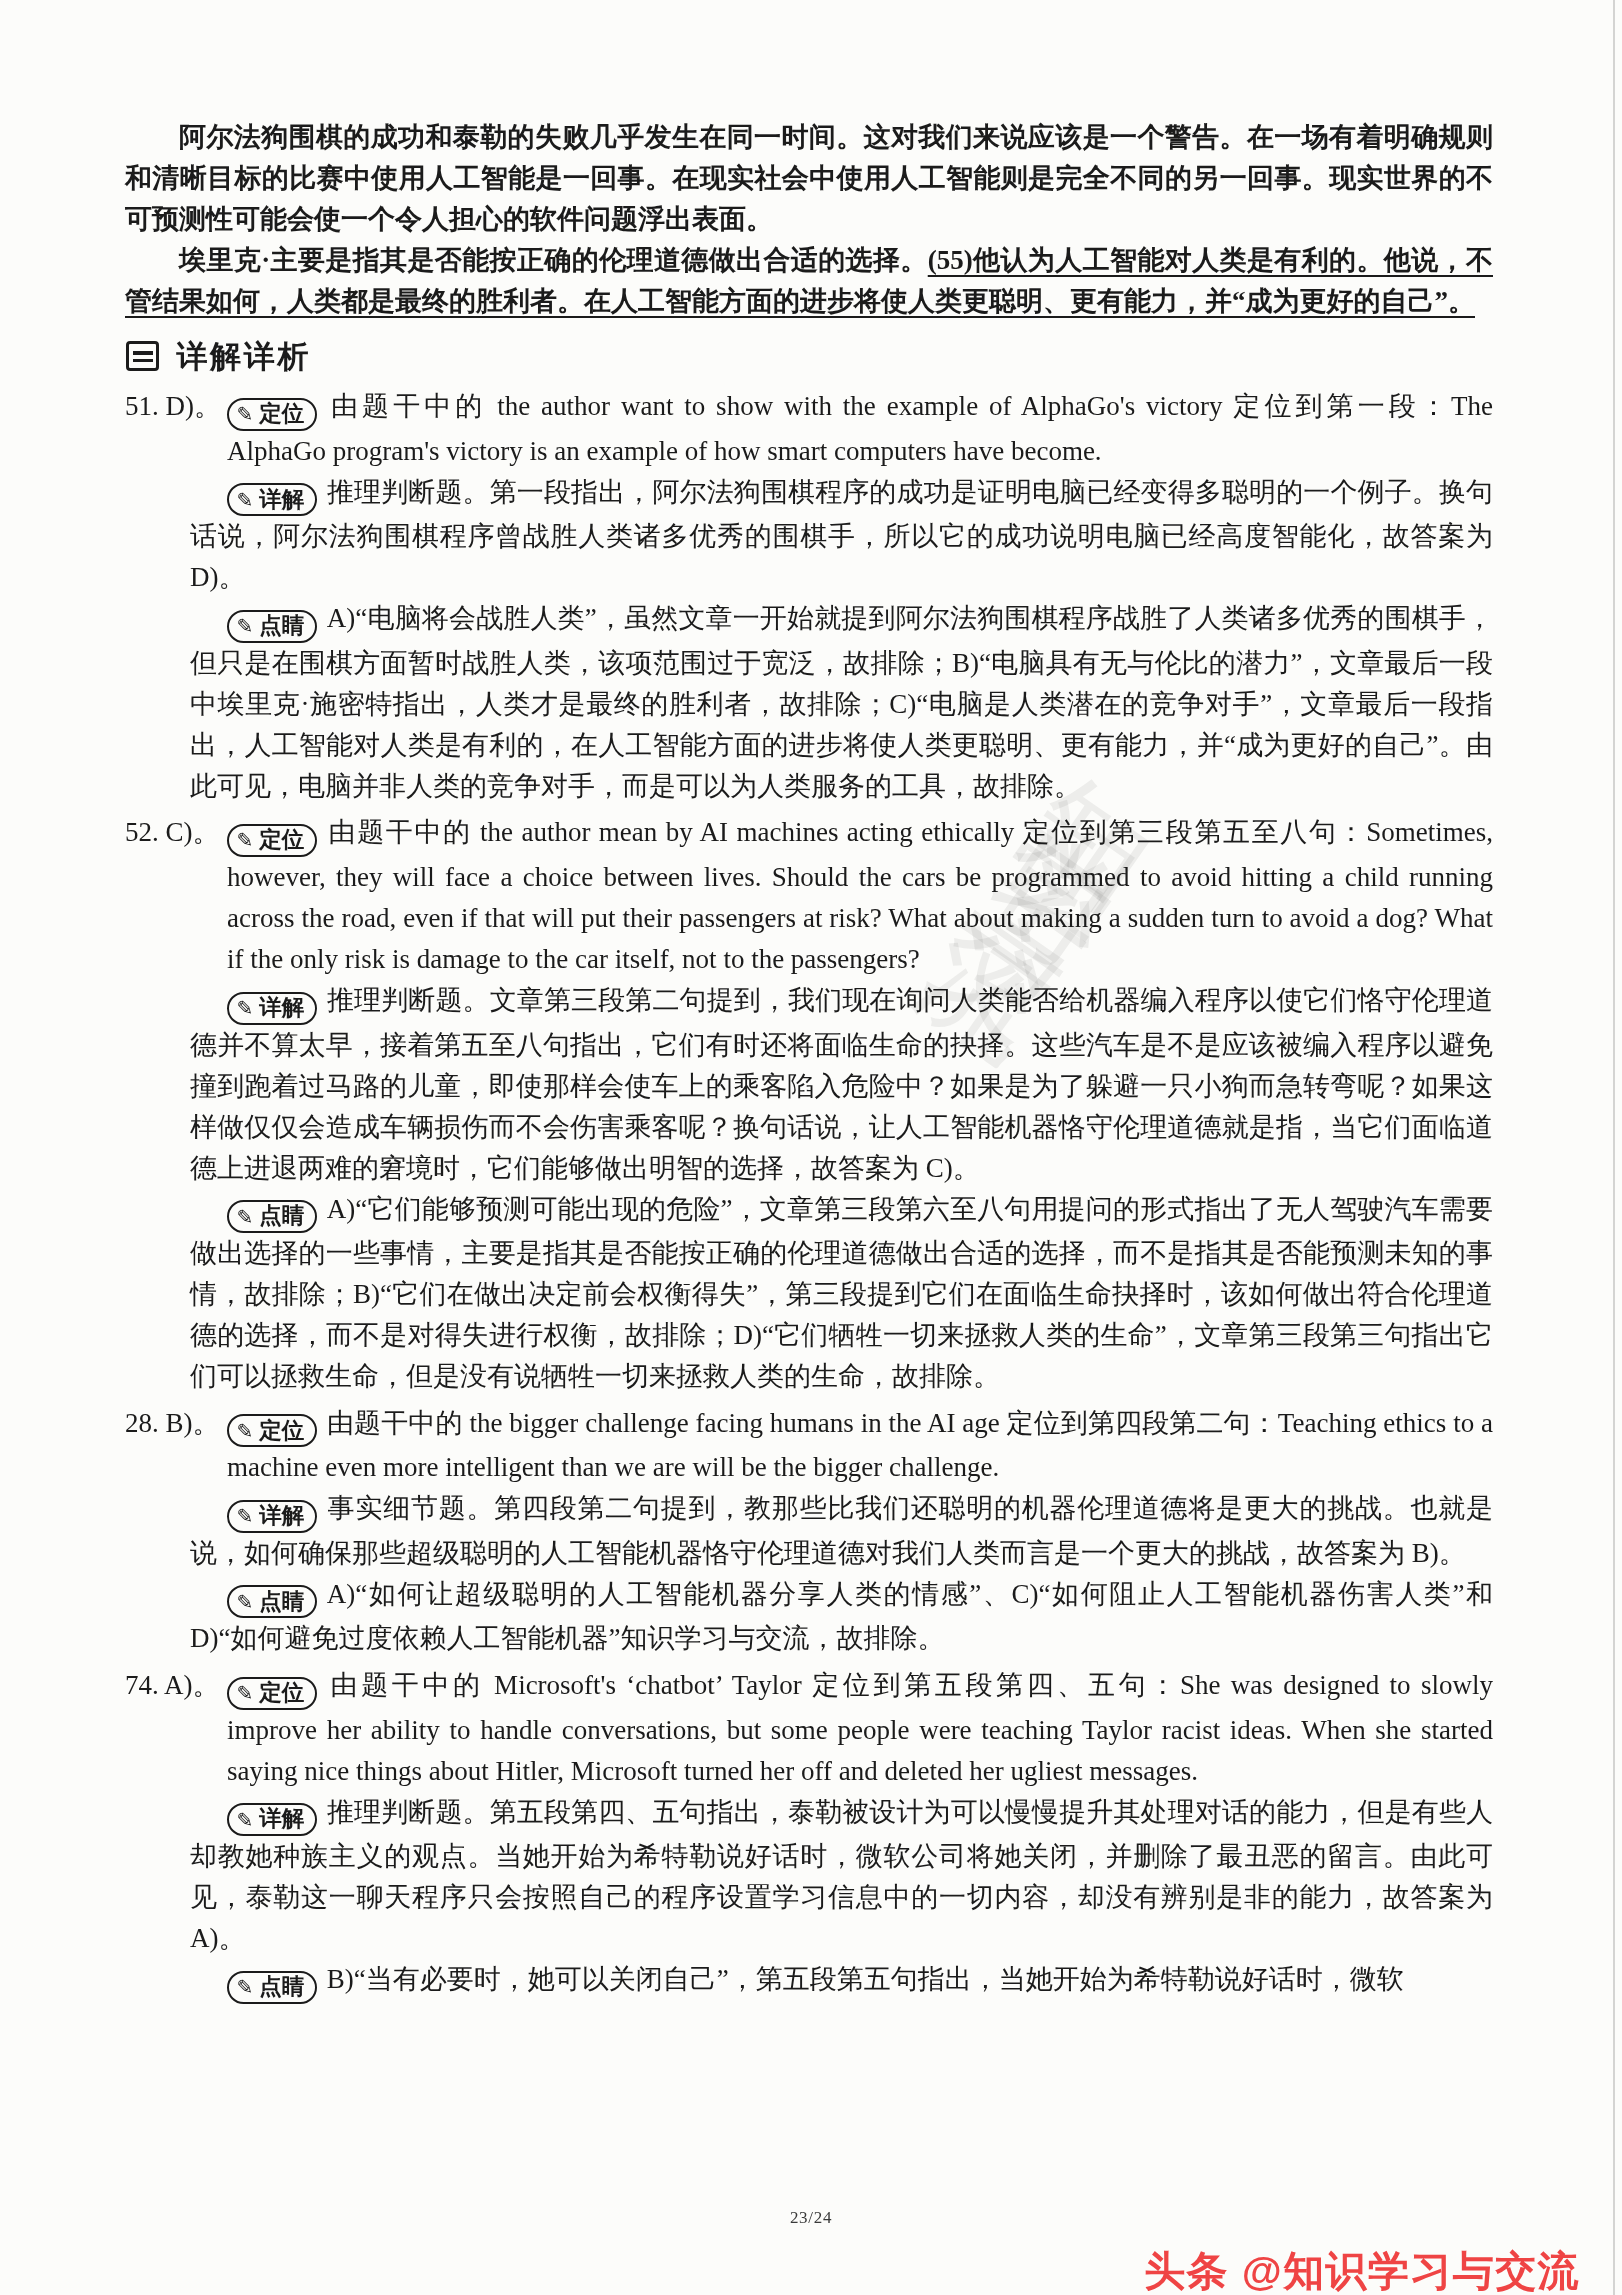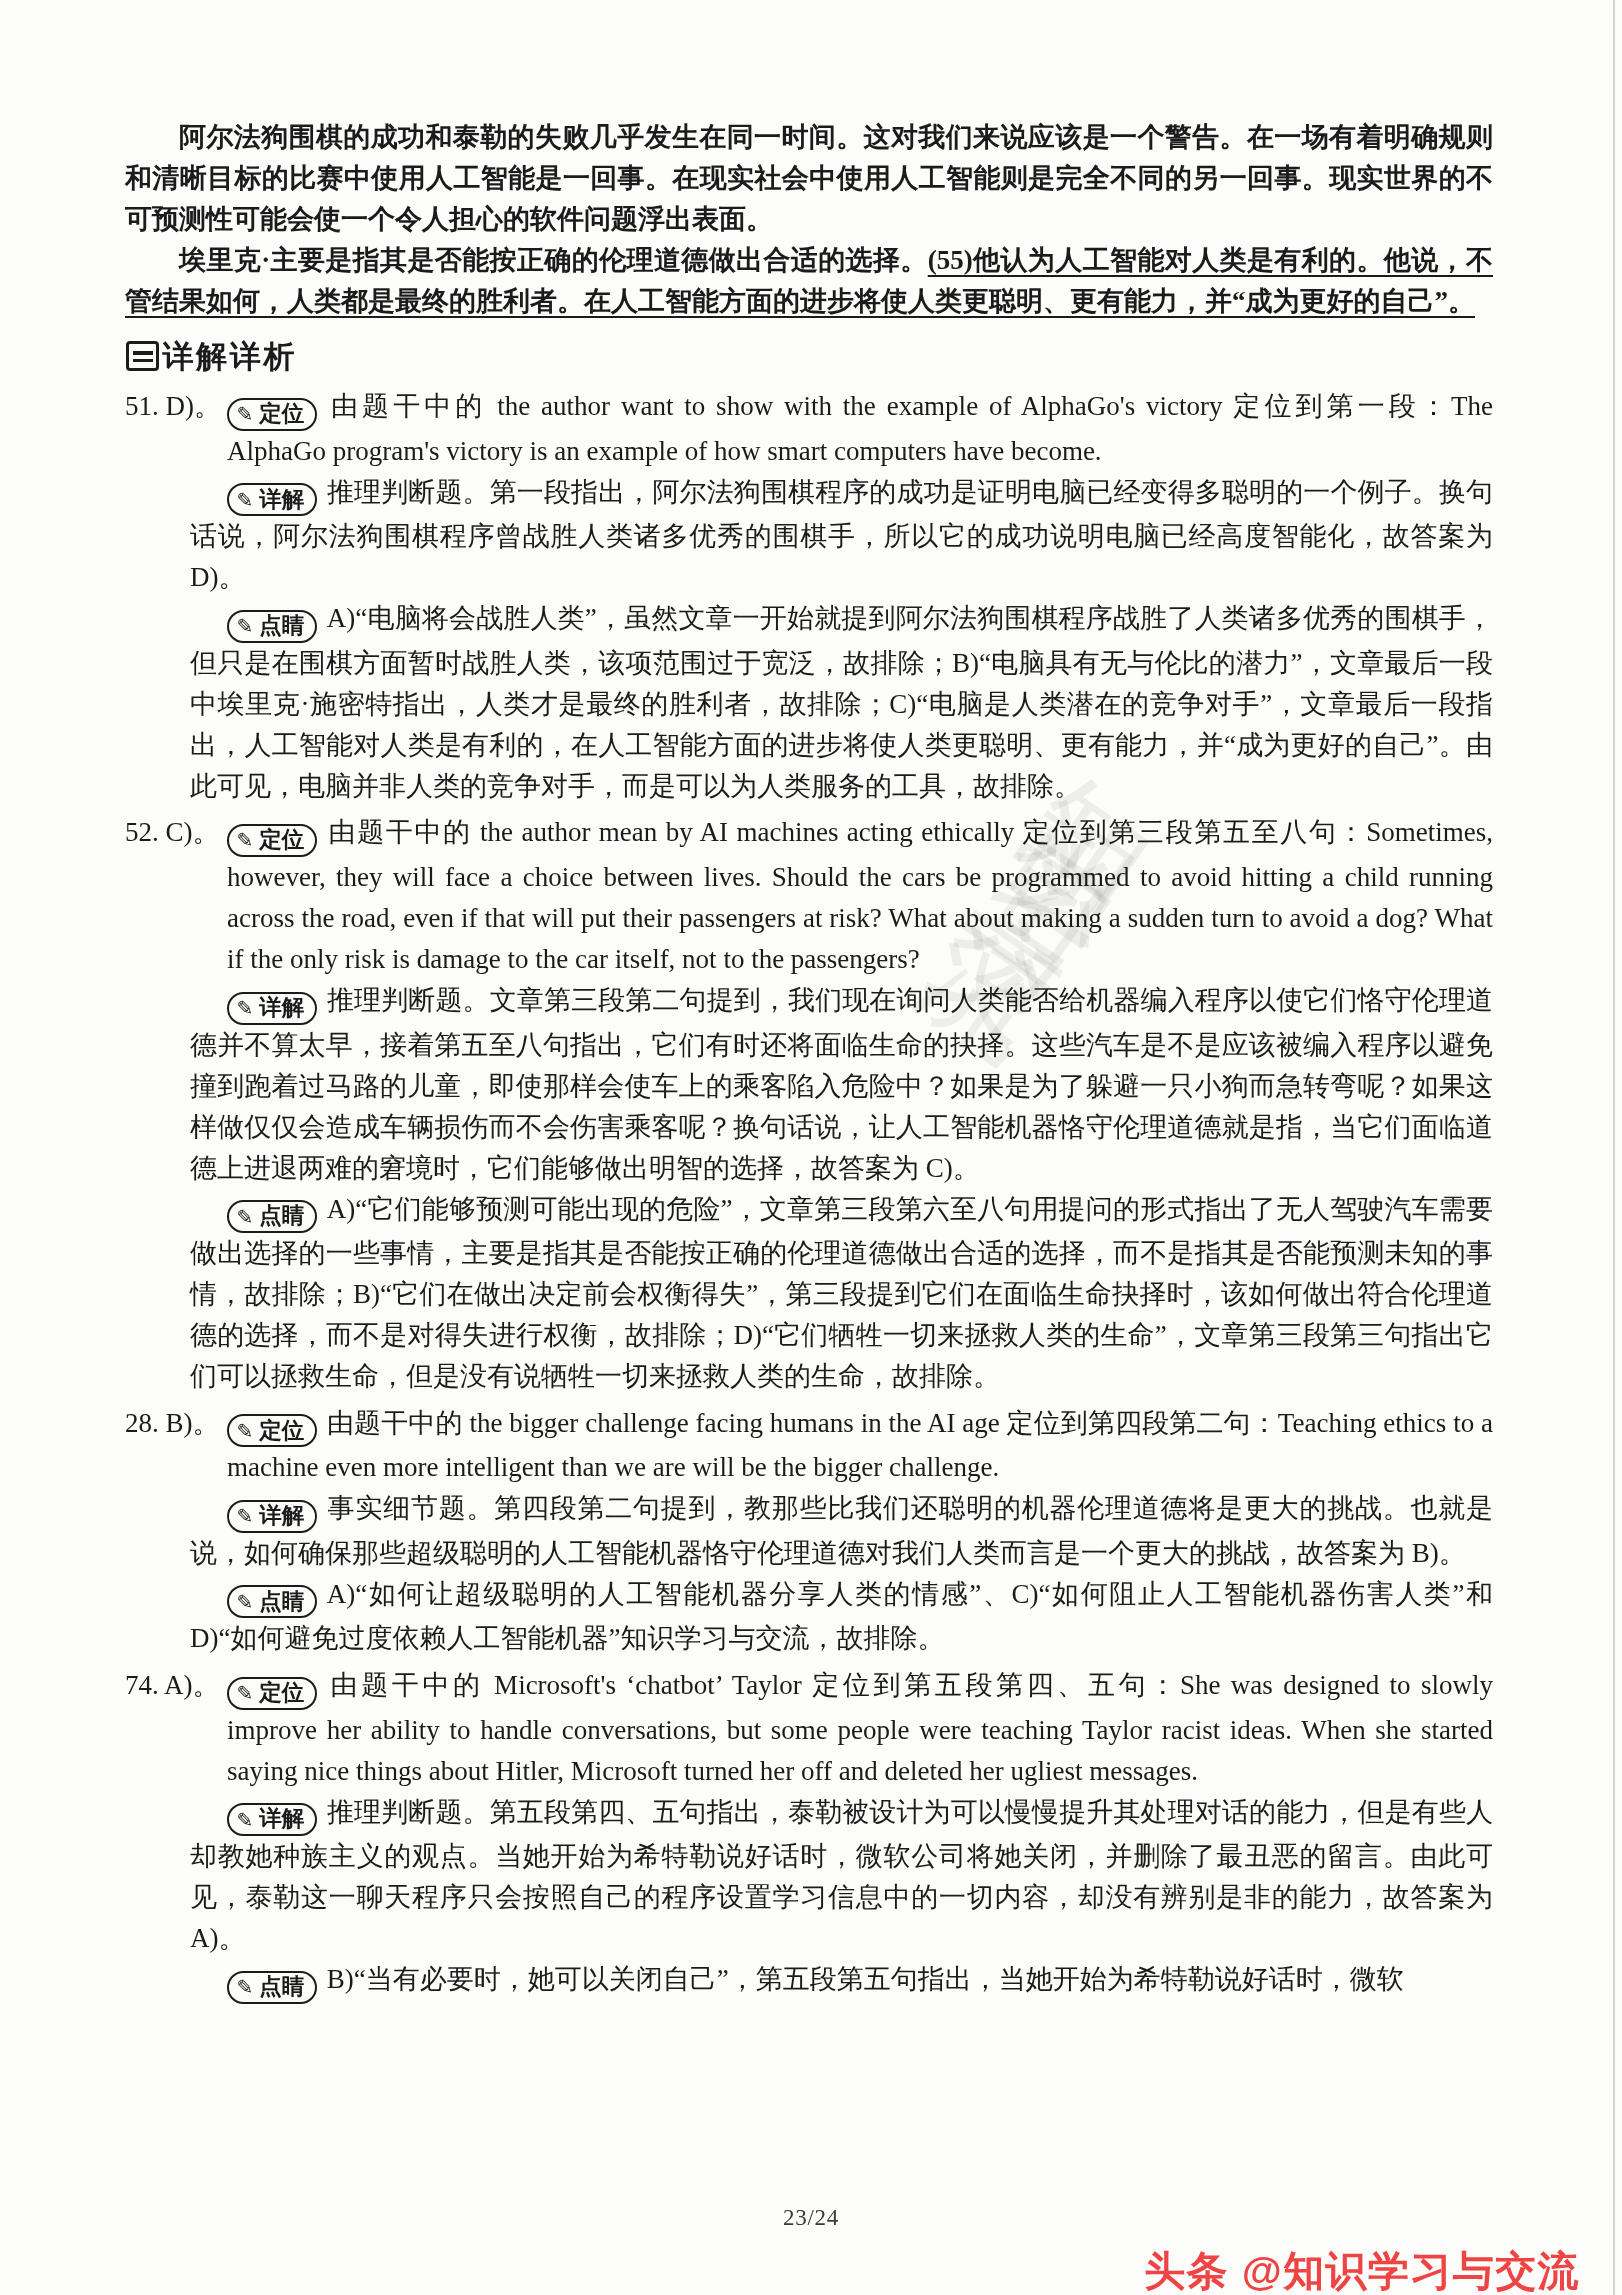--- a/index.html
+++ b/index.html
@@ -9,21 +9,21 @@
     position:relative;width:1622px;height:2295px;margin:0 auto;
     background:#fcfcfa;overflow:hidden;color:#1b1b1b;
     font-family:"Liberation Serif","DejaVu Serif",serif;
     font-size:27px;line-height:41px;
   }
   .content{position:relative;padding:117px 129px 0 125px}
 
   .intro{text-align:justify;text-indent:2em;font-weight:600}
   .intro .u{text-decoration:underline;text-underline-offset:6.1px;text-decoration-thickness:2px}
 
-  .section-header{display:flex;align-items:center;gap:3px;margin:13.6px 0 9.5px 1.4px}
+  .section-header{display:flex;align-items:center;gap:17px;margin:13.6px 0 9.5px 1.4px}
   .hdr-icon{
     width:33px;height:30px;border:3.4px solid #1b1b1b;border-radius:4.1px;padding:3.4px;flex:0 0 auto;
     background:repeating-linear-gradient(180deg,#1b1b1b 0 3.4px,transparent 3.4px 7.5px);
     background-clip:content-box;
   }
   .hdr-text{font-family:"Liberation Sans","DejaVu Sans",sans-serif;font-weight:bold;font-size:31px;letter-spacing:2.7px}
 
   .item{position:relative;padding-left:102px;margin-bottom:5.5px}
   .num{position:absolute;left:0;top:0;white-space:nowrap}
   .ibody p{text-align:justify}
@@ -34,21 +34,21 @@
     border:2px solid #1b1b1b;border-radius:20.4px;
     padding:0 11px 0 7.5px;height:33px;margin-right:9.5px;
     vertical-align:-6.1px;text-indent:0;
     font-family:"Liberation Sans","DejaVu Sans",sans-serif;
     font-weight:bold;font-size:22.5px;line-height:1;white-space:nowrap;
   }
   .badge-icon{font-size:20px;line-height:1}
 
   .page-number{
     position:absolute;left:0;right:0;bottom:57px;text-align:center;
-    font-size:23px;color:#3a3a3a;letter-spacing:0.7px;
+    font-size:17px;color:#3a3a3a;letter-spacing:0.7px;
   }
   .brand{
     position:absolute;right:42px;bottom:2.7px;
     font-family:"Liberation Sans","DejaVu Sans",sans-serif;
     font-weight:bold;font-size:41px;color:#ef4444;letter-spacing:1.4px;
   }
   .wm{
     position:absolute;top:709px;left:1159px;
     writing-mode:vertical-rl;transform:rotate(35deg);transform-origin:top left;
     font-family:"DejaVu Sans",sans-serif;font-size:119px;letter-spacing:29px;

